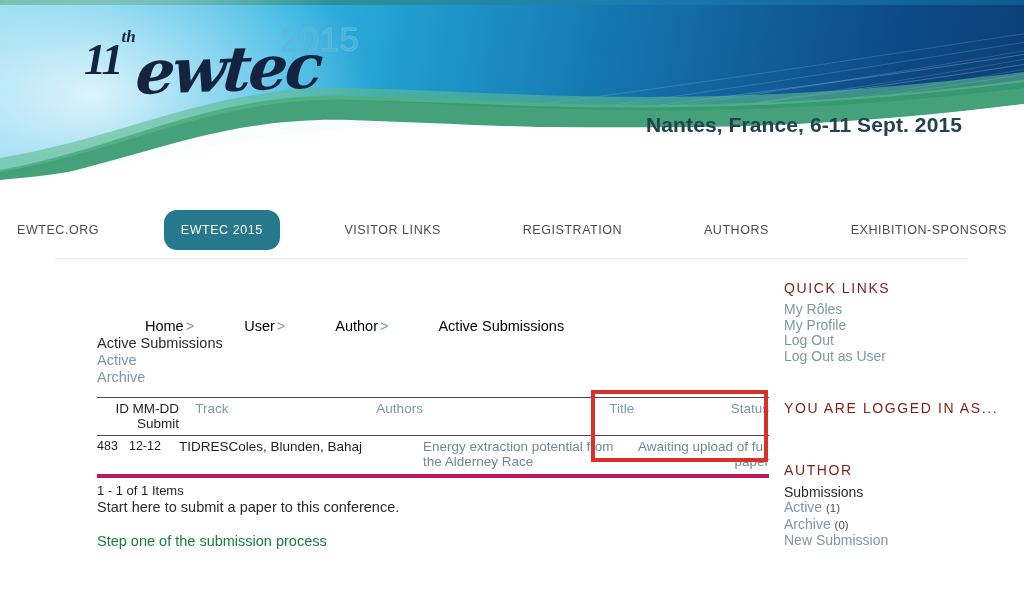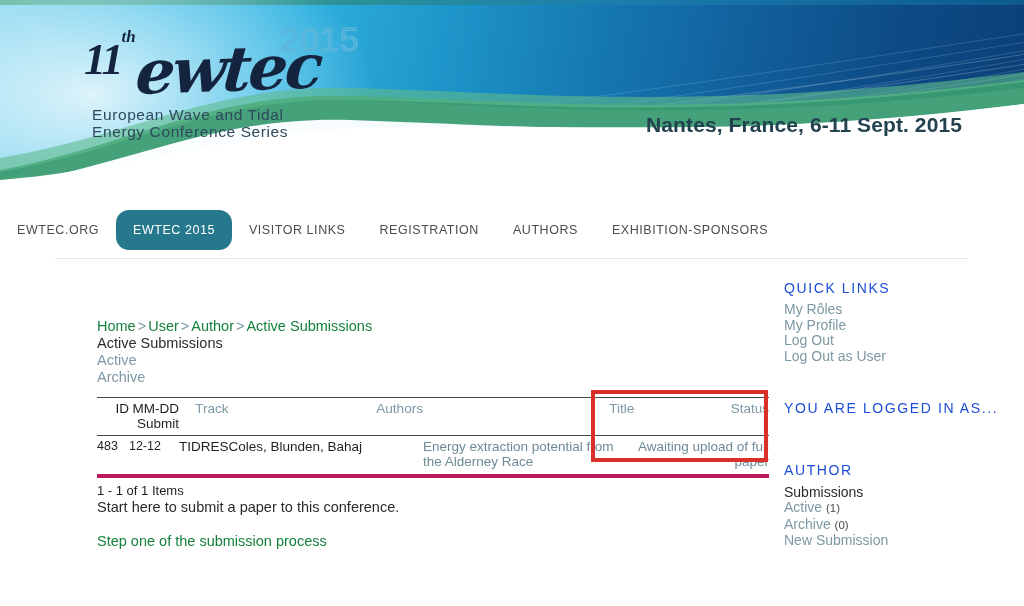--- a/index.html
+++ b/index.html
@@ -129,21 +129,21 @@
     white-space: nowrap;
   }
 
   
   .nav {
     position: absolute;
     top: 210px; left: 0;
     width: 1024px;
     height: 40px;
     display: flex;
-    justify-content: flex-start;
+    justify-content: space-between;
     align-items: stretch;
   }
   .nav-item {
     display: flex;
     align-items: center;
     padding: 0 17px;
     font-size: 12.5px;
     letter-spacing: .55px;
     color: #4c4c4c;
     white-space: nowrap;
@@ -184,21 +184,21 @@
     width: 230px;
   }
 
   
   .breadcrumb {
     font-size: 14.5px;
     color: #7d98a4;
     line-height: 17px;
     white-space: nowrap;
   }
-  .breadcrumb a { color: #15803d; text-decoration: none; cursor: pointer; }
+  .breadcrumb a { color: #000000; text-decoration: none; cursor: pointer; margin-left: 48px; }
   .breadcrumb .sep { color: #7d98a4; padding: 0 2px; }
   .page-title {
     font-size: 14.5px;
     color: #2b2b2b;
     line-height: 17px;
   }
   .sublink {
     display: block;
     font-size: 14.5px;
     color: #7d98a4;
@@ -269,21 +269,21 @@
     height: 72px;
     border: 4px solid #d9302a;
     pointer-events: none;
     z-index: 30;
   }
 
   
   .side-h {
     font-size: 14px;
     letter-spacing: 1.6px;
-    color: #1d4ed8;
+    color: #7f1d1d;
     margin-bottom: 6px;
     white-space: nowrap;
   }
   .side-link {
     display: block;
     font-size: 14px;
     color: #7d98a4;
     line-height: 15.5px;
     text-decoration: none;
     cursor: pointer;
@@ -329,24 +329,20 @@
     <path d="M0,178 C120,150 200,96 340,100 C520,106 700,126 1024,88 L1024,180 L0,180 Z" fill="#ffffff" opacity="0.96"></path>
     <path d="M0,170 C130,146 210,92 350,96 C530,101 710,120 1024,80 L1024,104 C710,142 530,126 350,120 C210,116 130,166 0,186 Z" fill="#3a9c72" opacity="0.95"></path>
     <path d="M0,158 C130,136 215,84 352,88 C532,93 712,112 1024,72 L1024,82 C712,122 532,104 352,100 C215,96 130,150 0,172 Z" fill="#5fba8c" opacity="0.6"></path>
     <path d="M0,180 C140,168 240,132 360,128 C560,122 760,140 1024,104 L1024,180 Z" fill="#ffffff" opacity="0.98"></path>
   </svg>
 
   <div class="logo">
     <div class="logo-year">2015</div>
     <div class="logo-ord"><span>11</span><sup>th</sup></div>
     <div class="logo-word">ewtec</div>
-    <div class="logo-tag">
-      <div>European Wave and Tidal</div>
-      <div>Energy Conference Series</div>
-    </div>
   </div>
 
   <div class="banner-date">Nantes, France,  6-11 Sept. 2015</div>
 </div>
 
 <div class="nav">
   <a class="nav-item">EWTEC.ORG</a>
   <a class="nav-item active">EWTEC 2015</a>
   <a class="nav-item">VISITOR LINKS</a>
   <a class="nav-item">REGISTRATION</a>

